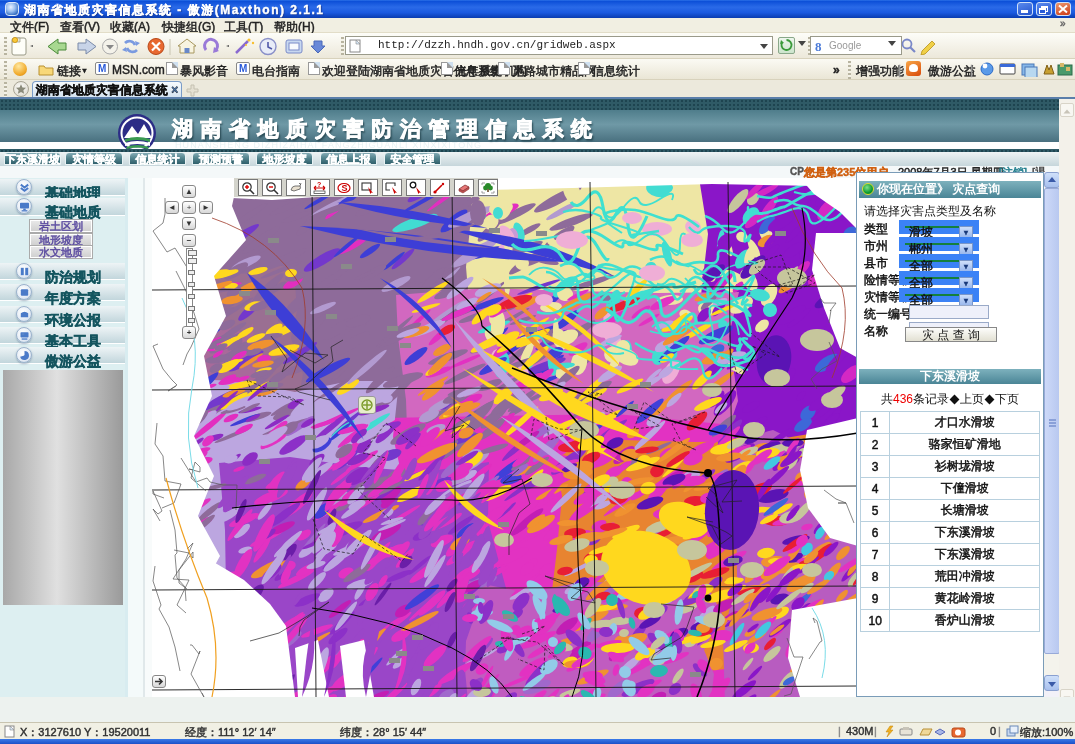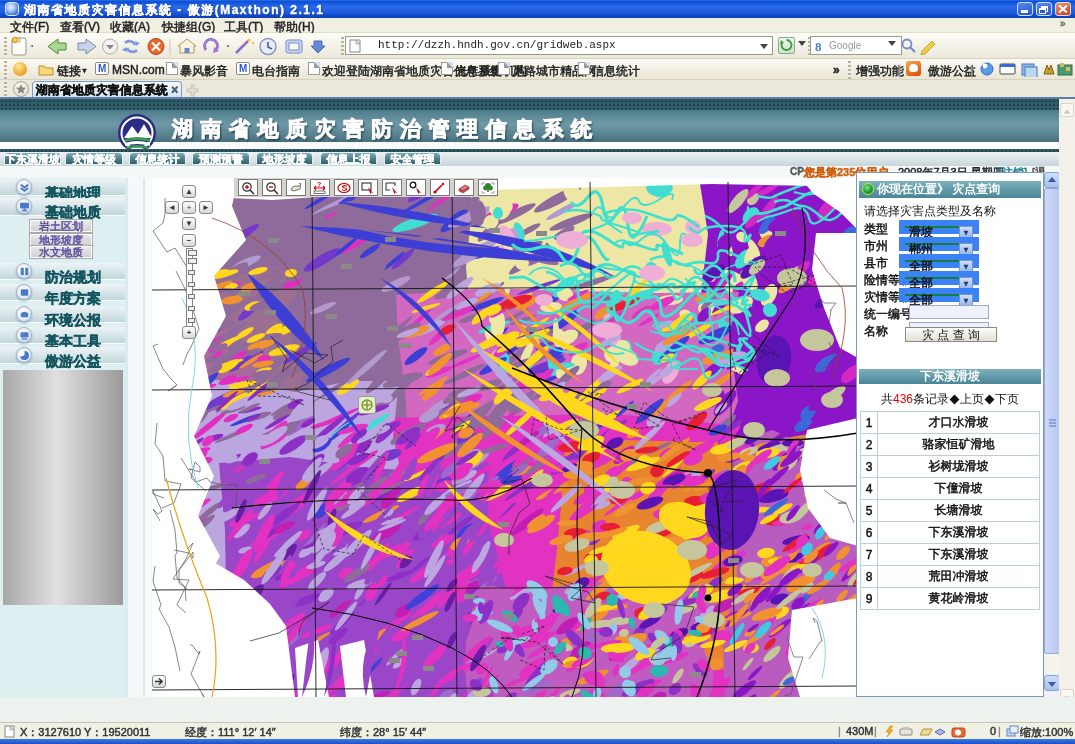--- a/index.html
+++ b/index.html
@@ -2183,20 +2183,24 @@
               <td>下东溪滑坡</td>
             </tr>
 <tr>
               <td>8</td>
               <td>荒田冲滑坡</td>
             </tr>
 <tr>
               <td>9</td>
               <td>黄花岭滑坡</td>
             </tr>
+<tr>
+              <td>10</td>
+              <td>香炉山滑坡</td>
+            </tr>
 </tbody>
         </table>
 </div>
     <div class="abs" id="pagescroll">
 <div class="abs xsbtn" style="top:0"><svg width="14" height="15">
             <path d="M7,4 l4,5 l-8,0 Z" fill="#3a5aa8"></path>
           </svg></div>
 <div class="abs" style="left:0;top:16px;width:16px;height:487px;background:#f4f3ec"></div>
 <div class="abs" style="left:0;top:16px;width:16px;height:466px;border:1px solid #98aad8;border-radius:2px;background:linear-gradient(90deg,#cdd9f8,#b8c8f0)">
 <div style="position:absolute;left:4px;top:230px;width:7px;height:1.5px;background:#8aa0d8;box-shadow:0 3px #8aa0d8,0 6px #8aa0d8"></div>

